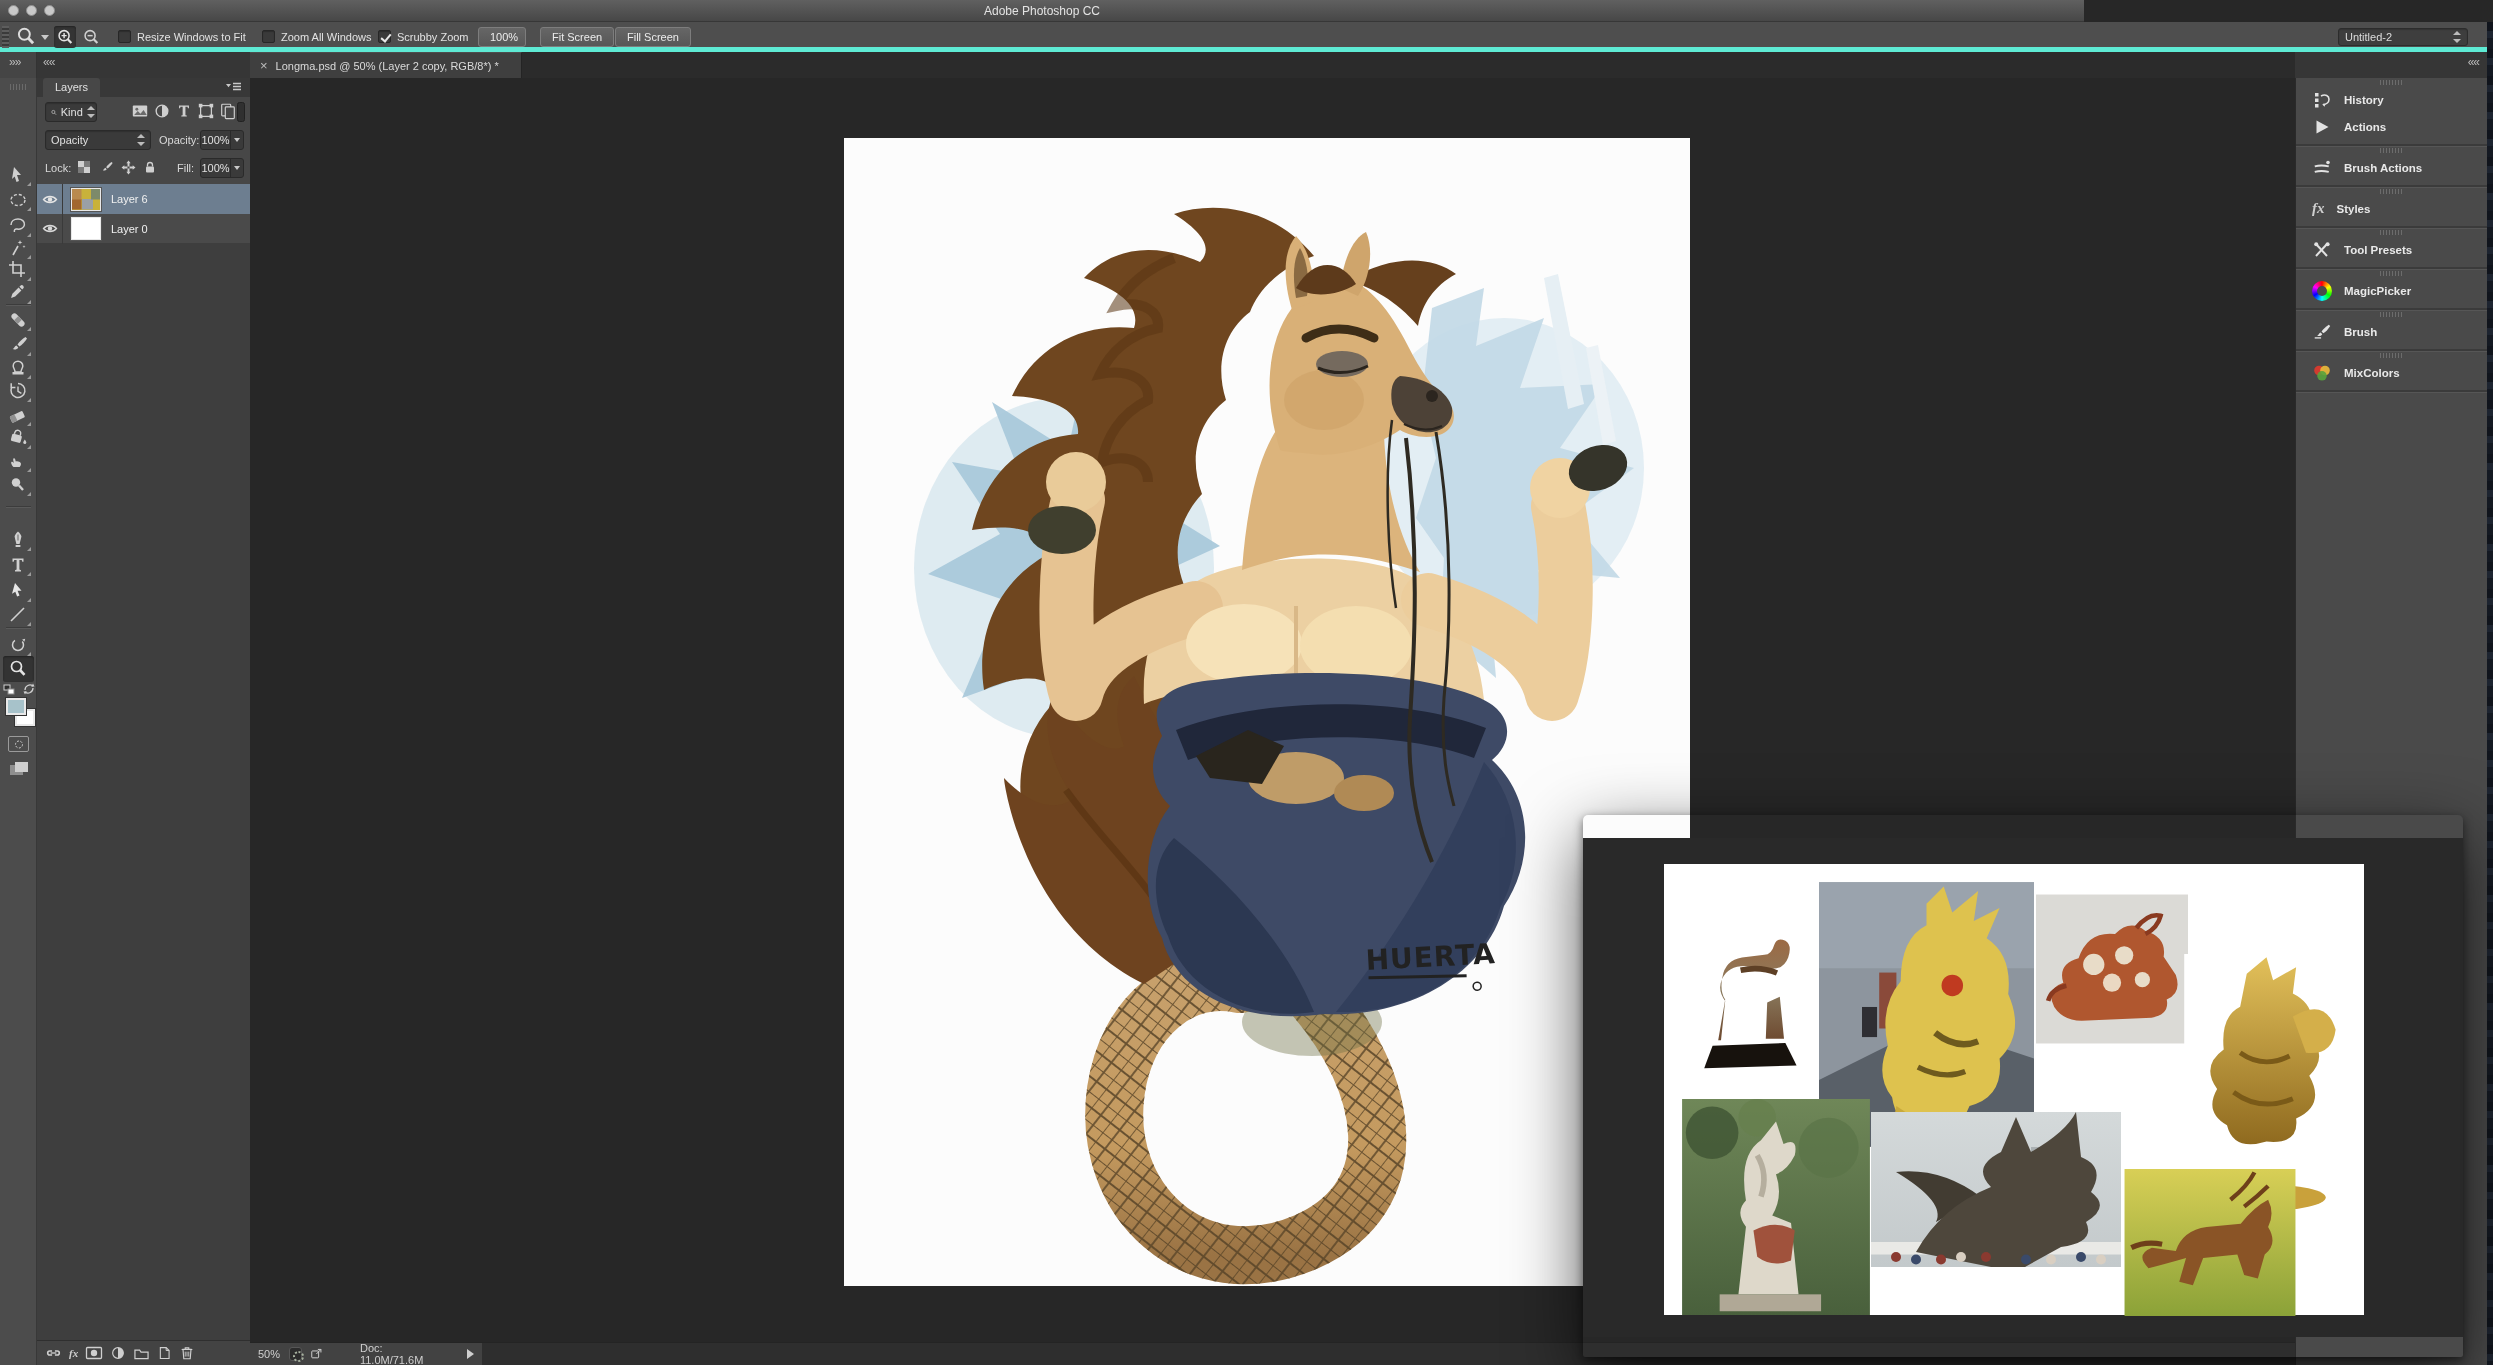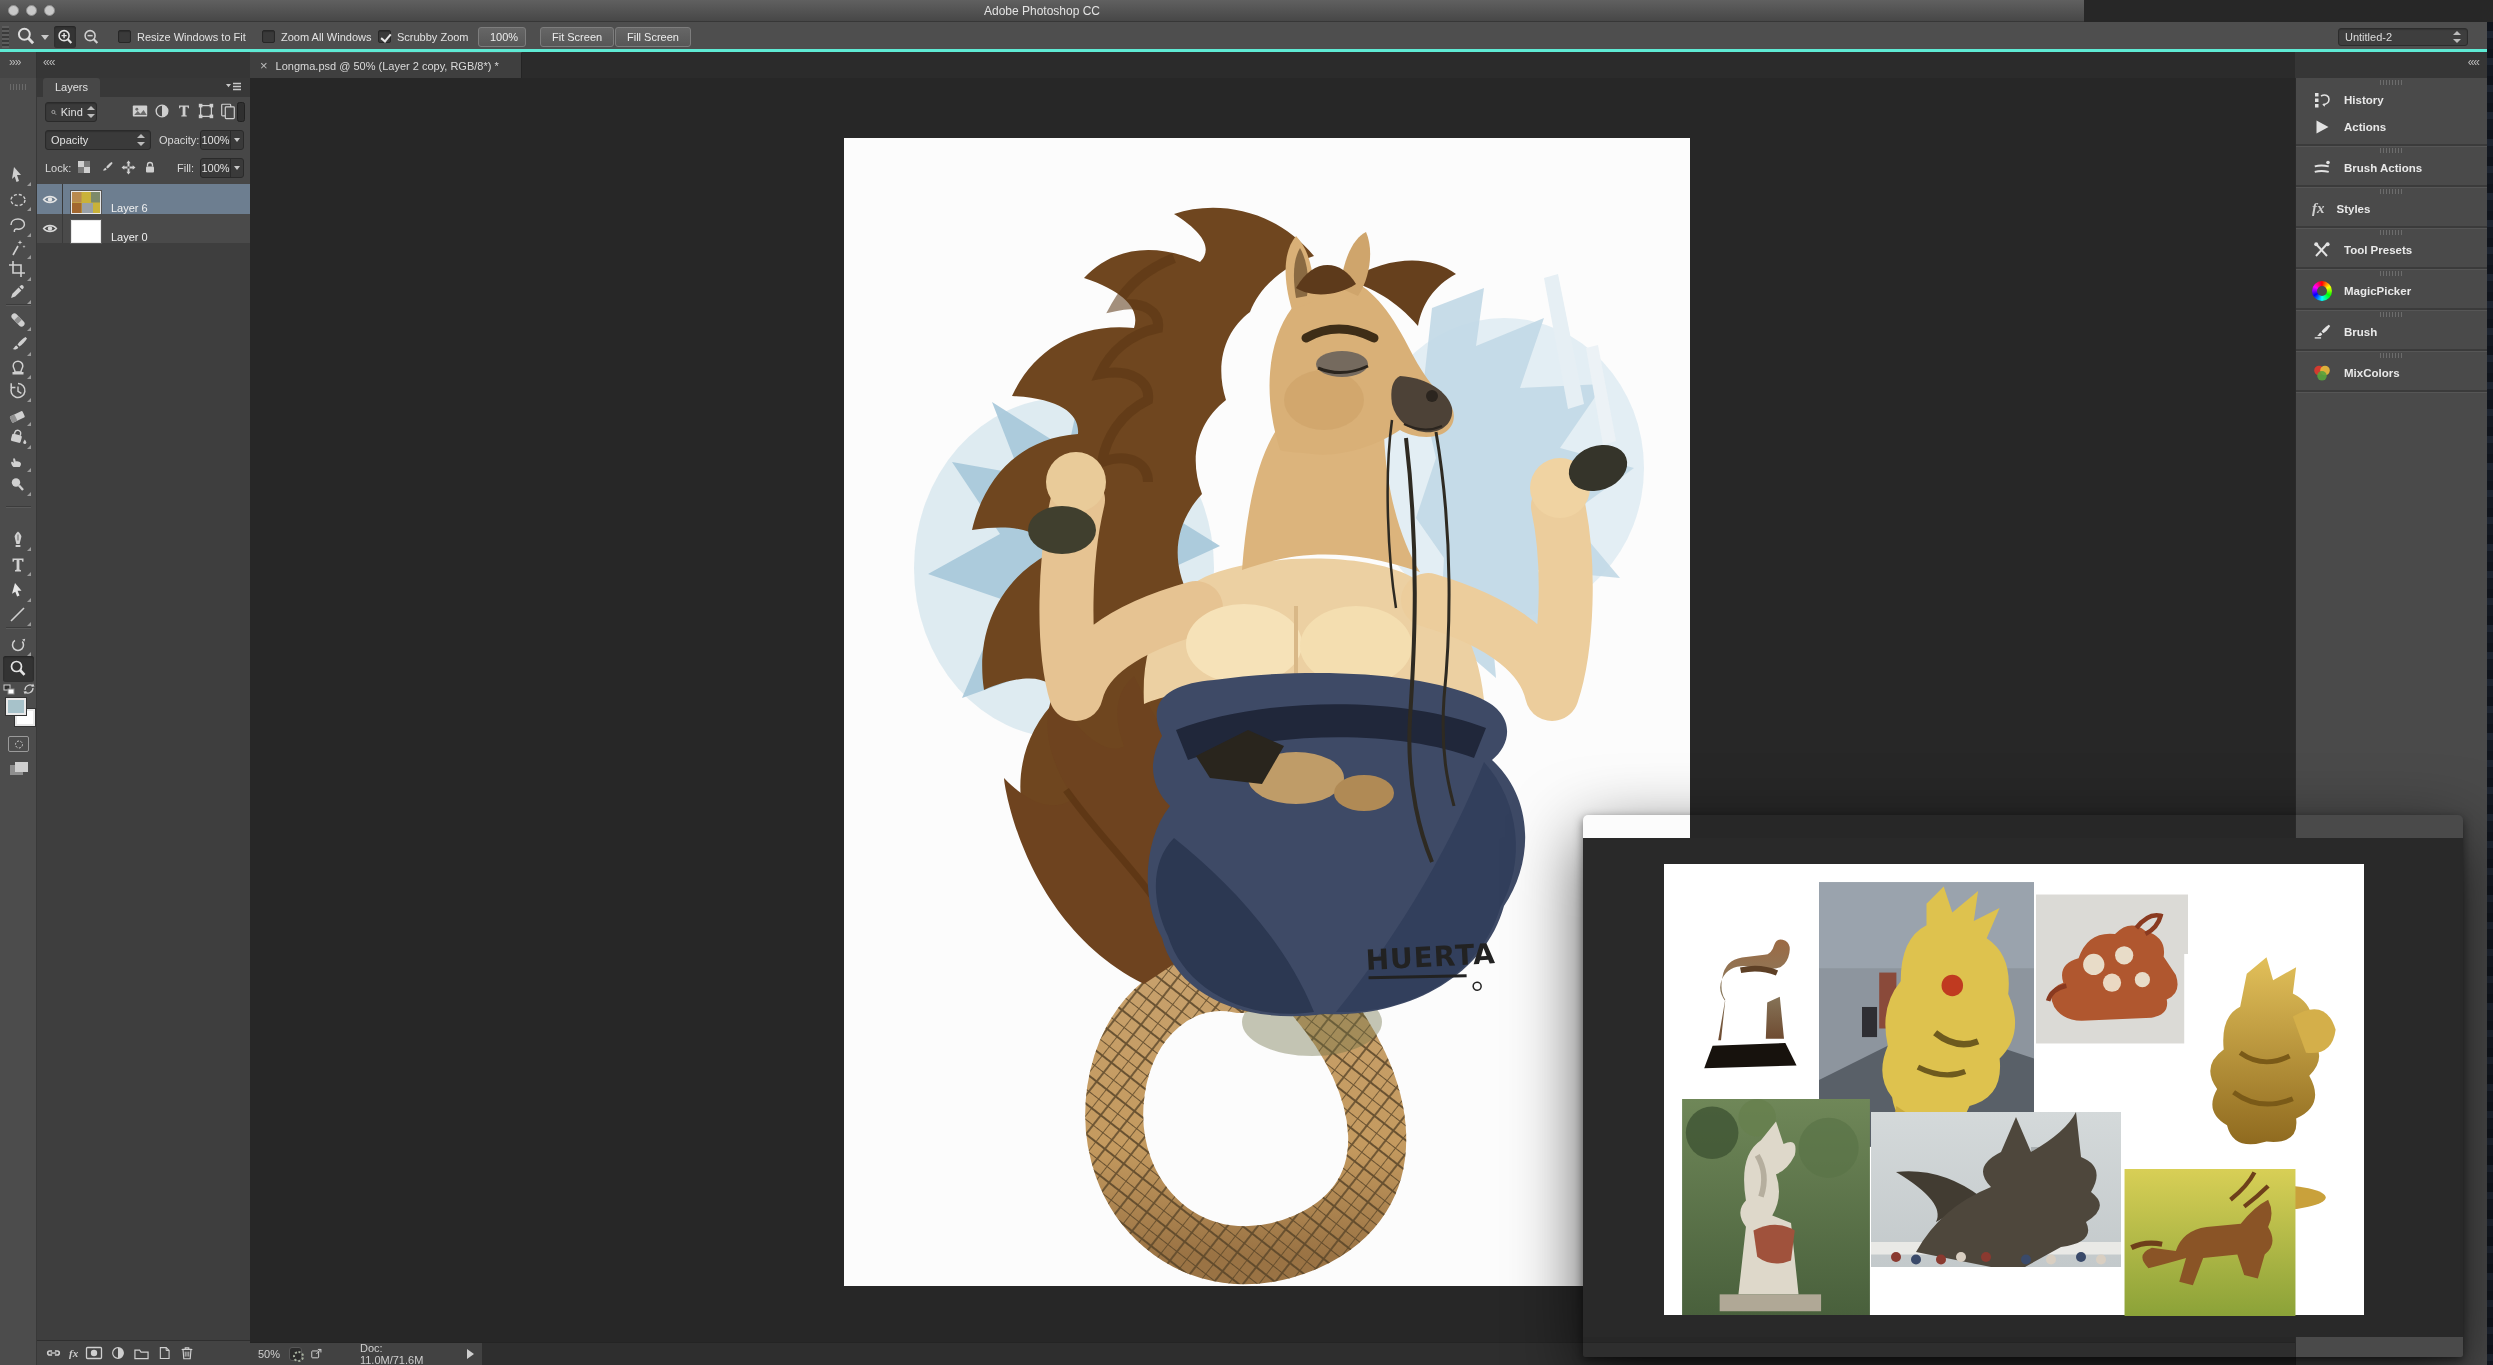--- a/index.html
+++ b/index.html
@@ -9,21 +9,21 @@
     background:#272727;}
   
   .menubar{position:absolute;left:0;top:0;width:2084px;height:22px;
     background:linear-gradient(#606060,#474747);border-bottom:1px solid #373737;}
   .lights{position:absolute;left:8px;top:5px;display:flex;gap:7px;}
   .lights i{width:11px;height:11px;border-radius:50%;background:#c9c9c9;border:1px solid #8f8f8f;display:block;}
   .menutitle{position:absolute;left:0;right:0;top:0;height:22px;line-height:22px;text-align:center;
     color:#e3e3e3;font-size:12px;}
   
   .optionsbar{position:absolute;left:0;top:22px;width:2493px;height:30px;background:#4e4e4e;
-    border-bottom:3px solid #5eead4;}
+    border-bottom:5px solid #5eead4;}
   .grip{position:absolute;left:2px;top:4px;width:7px;height:22px;
     background:repeating-linear-gradient(#5d5d5d 0 2px,#3a3a3a 2px 4px);}
   .toolbadge{position:absolute;left:14px;top:3px;display:flex;align-items:center;gap:3px;}
   .caret{width:0;height:0;border-left:4px solid transparent;border-right:4px solid transparent;border-top:5px solid #c9c9c9;}
   .optbtn{position:absolute;top:4px;width:22px;height:22px;border-radius:3px;display:flex;align-items:center;justify-content:center;}
   .optbtn.pressed{background:#343434;box-shadow:inset 0 1px 2px #222;}
   .cb{position:absolute;top:8px;display:flex;align-items:center;gap:6px;color:#e2e2e2;}
   .cb .box{position:relative;width:13px;height:13px;background:#3a3a3a;border:1px solid #272727;border-radius:2px;box-shadow:inset 0 1px 1px #2d2d2d;}
   .cb.checked .box::after{content:"";position:absolute;left:3.5px;top:0.5px;width:4px;height:8px;
     border:solid #e8e8e8;border-width:0 2px 2px 0;transform:rotate(40deg);}
@@ -66,21 +66,21 @@
     box-shadow:inset 0 1px 1px #303030;display:flex;align-items:center;padding:0 5px;gap:4px;color:#e0e0e0;}
   .field .grow{flex:1;}
   .valfield{position:absolute;height:20px;background:#3a3a3a;border:1px solid #2a2a2a;border-radius:3px;
     display:flex;align-items:center;color:#e0e0e0;}
   .valfield .v{flex:1;text-align:center;}
   .valfield .dd{width:13px;height:100%;border-left:1px solid #2a2a2a;display:flex;align-items:center;justify-content:center;}
   .dd i{width:0;height:0;border-left:3.5px solid transparent;border-right:3.5px solid transparent;border-top:4px solid #c9c9c9;display:block;}
   .lp-label{position:absolute;color:#d9d9d9;}
   .fico{position:absolute;top:24px;width:18px;height:18px;}
   .lockico{position:absolute;width:16px;height:16px;}
-  .layerrow{position:absolute;left:0;width:213px;height:30px;display:flex;align-items:flex-end;}
+  .layerrow{position:absolute;left:0;width:213px;height:30px;display:flex;align-items:center;}
   .layerrow.sel{background:#6d7e90;}
   .layerrow.normal{background:#4a4a4a;border-bottom:1px solid #3e3e3e;}
   .eyebox{width:26px;height:30px;display:flex;align-items:center;justify-content:center;border-right:1px solid #3a3a3a;}
   .thumb{width:30px;height:23px;margin-left:8px;border:1px solid #e8e8e8;outline:1px solid #555;}
   .thumb.white{background:#fff;}
   .thumb.collage{background-color:#c9b23a;
     background-image:linear-gradient(#b98a4e,#b98a4e),linear-gradient(#7d8a6a,#7d8a6a),linear-gradient(#a2672f,#a2672f),linear-gradient(#9aa0a6,#9aa0a6);
     background-size:34% 50%,33% 50%,34% 50%,40% 50%;background-repeat:no-repeat;
     background-position:0 0,100% 0,0 100%,60% 100%;}
   .layername{margin-left:10px;color:#f0f0f0;}

